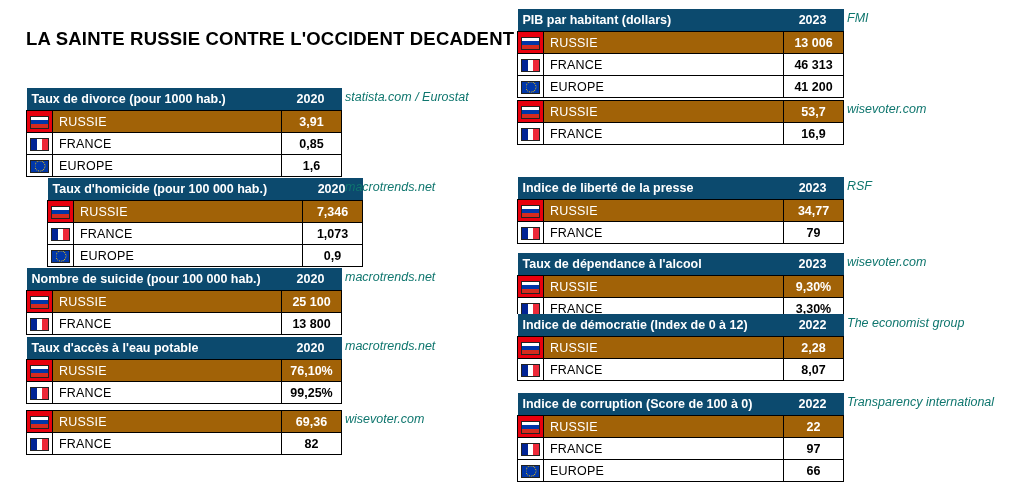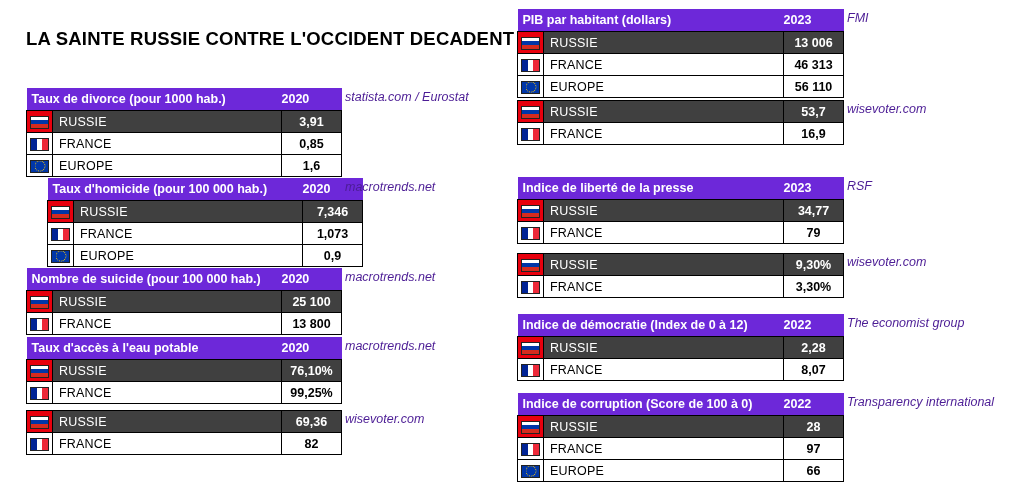--- a/index.html
+++ b/index.html
@@ -29,28 +29,28 @@
     table-layout:fixed;
     background:#fff;
   }
   .tbl td{
     padding:0;
     height:21px;
     vertical-align:middle;
   }
   
   .hdr td{
-    background:#6d28d9;
+    background:#0c4a6e;
     color:#fff;
     font-size:12.5px;
     font-weight:bold;
     height:22px;
   }
   .hdr .h-label{padding-left:5px;text-align:left;}
-  .hdr .h-year{padding-right:2px;font-weight:bold;}
+  .hdr .h-year{text-align:center;padding-right:2px;font-weight:bold;}
 
   .row td{
     border:1px solid #000;
     font-size:12.5px;
   }
   .row .c-flag{
     width:26px;
     text-align:center;
     background:#fff;
     padding:0;
@@ -58,21 +58,21 @@
   .row .c-name{
     padding-left:6px;
     text-align:left;
     letter-spacing:0.2px;
   }
   .row .c-val{
     text-align:center;
     font-weight:bold;
   }
   .row.russie .c-name,.row.russie .c-val{
-    background:#404040;
+    background:#a16207;
     color:#ffffff;
   }
   .row.russie .c-flag{background:#e8000d;}
   .row.other .c-name,.row.other .c-val{
     background:#ffffff;
     color:#000000;
   }
 
   
   .flag{
@@ -98,21 +98,21 @@
     transform:translate(-50%,-50%);
     width:9px;height:9px;
     border:1.2px dotted #ffcc00;
     border-radius:50%;
   }
 
   .source{
     position:absolute;
     font-size:12.5px;
     font-style:italic;
-    color:#4c1d95;
+    color:#0f766e;
     white-space:nowrap;
   }
 </style>
 </head>
 <body>
 
 <div class="page">
 
   <div class="title">
     <span>LA SAINTE RUSSIE CONTRE L'OCCIDENT DECADENT</span>
@@ -280,21 +280,21 @@
               <td class="c-val">13 006</td>
             </tr>
             <tr class="row other">
               <td class="c-flag"><span class="flag flag-fr"><i></i><i></i><i></i></span></td>
               <td class="c-name" colspan="2">FRANCE</td>
               <td class="c-val">46 313</td>
             </tr>
             <tr class="row other">
               <td class="c-flag"><span class="flag flag-eu"><span class="stars"></span></span></td>
               <td class="c-name" colspan="2">EUROPE</td>
-              <td class="c-val">56 110</td>
+              <td class="c-val">41 200</td>
             </tr>
           </tbody>
         </table>
       </div>
       <div class="source" style="left: 847px; top: 11px;">FMI</div>
       <div class="block" style="left: 517px; top: 100px;">
         <table class="tbl" style="width:326px">
           <colgroup>
             <col style="width:26px">
             <col style="width:184px">
@@ -345,20 +345,24 @@
       <div class="source" style="left: 847px; top: 179px;">RSF</div>
       <div class="block" style="left: 517px; top: 253px;">
         <table class="tbl" style="width:326px">
           <colgroup>
             <col style="width:26px">
             <col style="width:184px">
             <col style="width:56px">
             <col style="width:60px">
           </colgroup>
           <tbody>
+            <tr class="hdr">
+              <td class="h-label" colspan="3">Taux de dépendance à l'alcool</td>
+              <td class="h-year">2023</td>
+            </tr>
             <tr class="row russie">
               <td class="c-flag"><span class="flag flag-ru"><i></i><i></i><i></i></span></td>
               <td class="c-name" colspan="2">RUSSIE</td>
               <td class="c-val">9,30%</td>
             </tr>
             <tr class="row other">
               <td class="c-flag"><span class="flag flag-fr"><i></i><i></i><i></i></span></td>
               <td class="c-name" colspan="2">FRANCE</td>
               <td class="c-val">3,30%</td>
             </tr>
@@ -402,21 +406,21 @@
             <col style="width:60px">
           </colgroup>
           <tbody>
             <tr class="hdr">
               <td class="h-label" colspan="3">Indice de corruption (Score de 100 à 0)</td>
               <td class="h-year">2022</td>
             </tr>
             <tr class="row russie">
               <td class="c-flag"><span class="flag flag-ru"><i></i><i></i><i></i></span></td>
               <td class="c-name" colspan="2">RUSSIE</td>
-              <td class="c-val">28</td>
+              <td class="c-val">22</td>
             </tr>
             <tr class="row other">
               <td class="c-flag"><span class="flag flag-fr"><i></i><i></i><i></i></span></td>
               <td class="c-name" colspan="2">FRANCE</td>
               <td class="c-val">97</td>
             </tr>
             <tr class="row other">
               <td class="c-flag"><span class="flag flag-eu"><span class="stars"></span></span></td>
               <td class="c-name" colspan="2">EUROPE</td>
               <td class="c-val">66</td>

